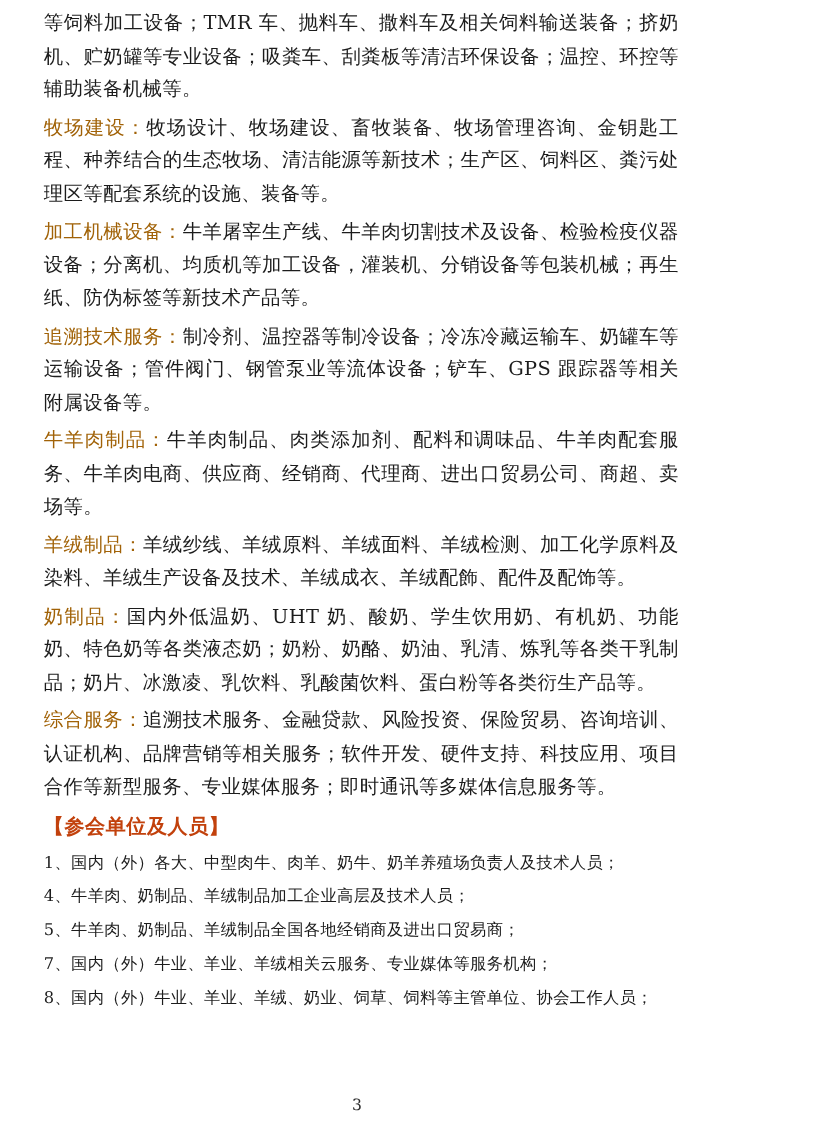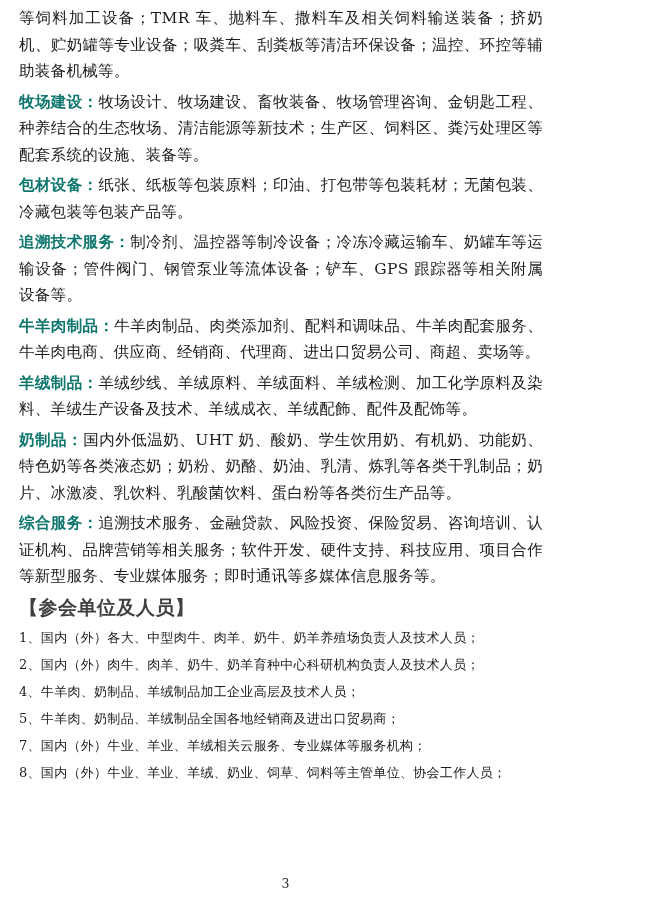--- a/index.html
+++ b/index.html
@@ -6,41 +6,41 @@
     margin: 0;
     padding: 0;
     background: #ffffff;
   }
   .page {
     position: relative;
     width: 571px;
     height: 899px;
     box-sizing: border-box;
     background: #ffffff;
-    padding: 5px 28px 0 19px;
+    padding: 5px 28px 0 35px;
     overflow: hidden;
     font-family: "DejaVu Serif", "Liberation Serif", serif;
     color: #1c1c1c;
   }
   .para {
     font-size: 15.5px;
     line-height: 26.5px;
     text-align: justify;
     margin: 0 0 4px 0;
     letter-spacing: 0.3px;
   }
   .para:last-of-type { margin-bottom: 0; }
   .section-label {
-    color: #0f766e;
-    font-weight: bold;
+    color: #a16207;
+    font-weight: normal;
   }
   .heading {
-    color: #404040;
+    color: #c2410c;
     font-weight: bold;
-    font-size: 19px;
+    font-size: 16px;
     line-height: 27px;
     margin: 3px 0 3px 0;
     letter-spacing: 0.5px;
   }
   .item {
     font-size: 13px;
     line-height: 27px;
     margin: 0;
     text-align: justify;
     letter-spacing: 0.3px;
@@ -57,37 +57,36 @@
 </style>
 </head>
 <body>
 
 <div class="page">
 
   <p class="para"><span class="section-label"></span><span>等饲料加工设备；TMR 车、抛料车、撒料车及相关饲料输送装备；挤奶机、贮奶罐等专业设备；吸粪车、刮粪板等清洁环保设备；温控、环控等辅助装备机械等。</span></p>
 
   <p class="para"><span class="section-label">牧场建设：</span><span>牧场设计、牧场建设、畜牧装备、牧场管理咨询、金钥匙工程、种养结合的生态牧场、清洁能源等新技术；生产区、饲料区、粪污处理区等配套系统的设施、装备等。</span></p>
 
+  <p class="para"><span class="section-label">加工机械设备：</span><span>牛羊屠宰生产线、牛羊肉切割技术及设备、检验检疫仪器设备；分离机、均质机等加工设备，灌装机、分销设备等包装机械；再生纸、防伪标签等新技术产品等。</span></p>
 
-  <p class="para"><span class="section-label">包材设备：</span><span>纸张、纸板等包装原料；印油、打包带等包装耗材；无菌包装、冷藏包装等包装产品等。</span></p>
 
   <p class="para"><span class="section-label">追溯技术服务：</span><span>制冷剂、温控器等制冷设备；冷冻冷藏运输车、奶罐车等运输设备；管件阀门、钢管泵业等流体设备；铲车、GPS 跟踪器等相关附属设备等。</span></p>
 
   <p class="para"><span class="section-label">牛羊肉制品：</span><span>牛羊肉制品、肉类添加剂、配料和调味品、牛羊肉配套服务、牛羊肉电商、供应商、经销商、代理商、进出口贸易公司、商超、卖场等。</span></p>
 
   <p class="para"><span class="section-label">羊绒制品：</span><span>羊绒纱线、羊绒原料、羊绒面料、羊绒检测、加工化学原料及染料、羊绒生产设备及技术、羊绒成衣、羊绒配飾、配件及配饰等。</span></p>
 
   <p class="para"><span class="section-label">奶制品：</span><span>国内外低温奶、UHT 奶、酸奶、学生饮用奶、有机奶、功能奶、特色奶等各类液态奶；奶粉、奶酪、奶油、乳清、炼乳等各类干乳制品；奶片、冰激凌、乳饮料、乳酸菌饮料、蛋白粉等各类衍生产品等。</span></p>
 
   <p class="para"><span class="section-label">综合服务：</span><span>追溯技术服务、金融贷款、风险投资、保险贸易、咨询培训、认证机构、品牌营销等相关服务；软件开发、硬件支持、科技应用、项目合作等新型服务、专业媒体服务；即时通讯等多媒体信息服务等。</span></p>
 
   <h2 class="heading">【参会单位及人员】</h2>
 
   <p class="item">1、国内（外）各大、中型肉牛、肉羊、奶牛、奶羊养殖场负责人及技术人员；</p>
-  <p class="item">2、国内（外）肉牛、肉羊、奶牛、奶羊育种中心科研机构负责人及技术人员；</p>
   <p class="item">4、牛羊肉、奶制品、羊绒制品加工企业高层及技术人员；</p>
   <p class="item">5、牛羊肉、奶制品、羊绒制品全国各地经销商及进出口贸易商；</p>
   <p class="item">7、国内（外）牛业、羊业、羊绒相关云服务、专业媒体等服务机构；</p>
   <p class="item">8、国内（外）牛业、羊业、羊绒、奶业、饲草、饲料等主管单位、协会工作人员；</p>
 
   <div class="page-number">3</div>
 
 </div>
 
 </body></html>

